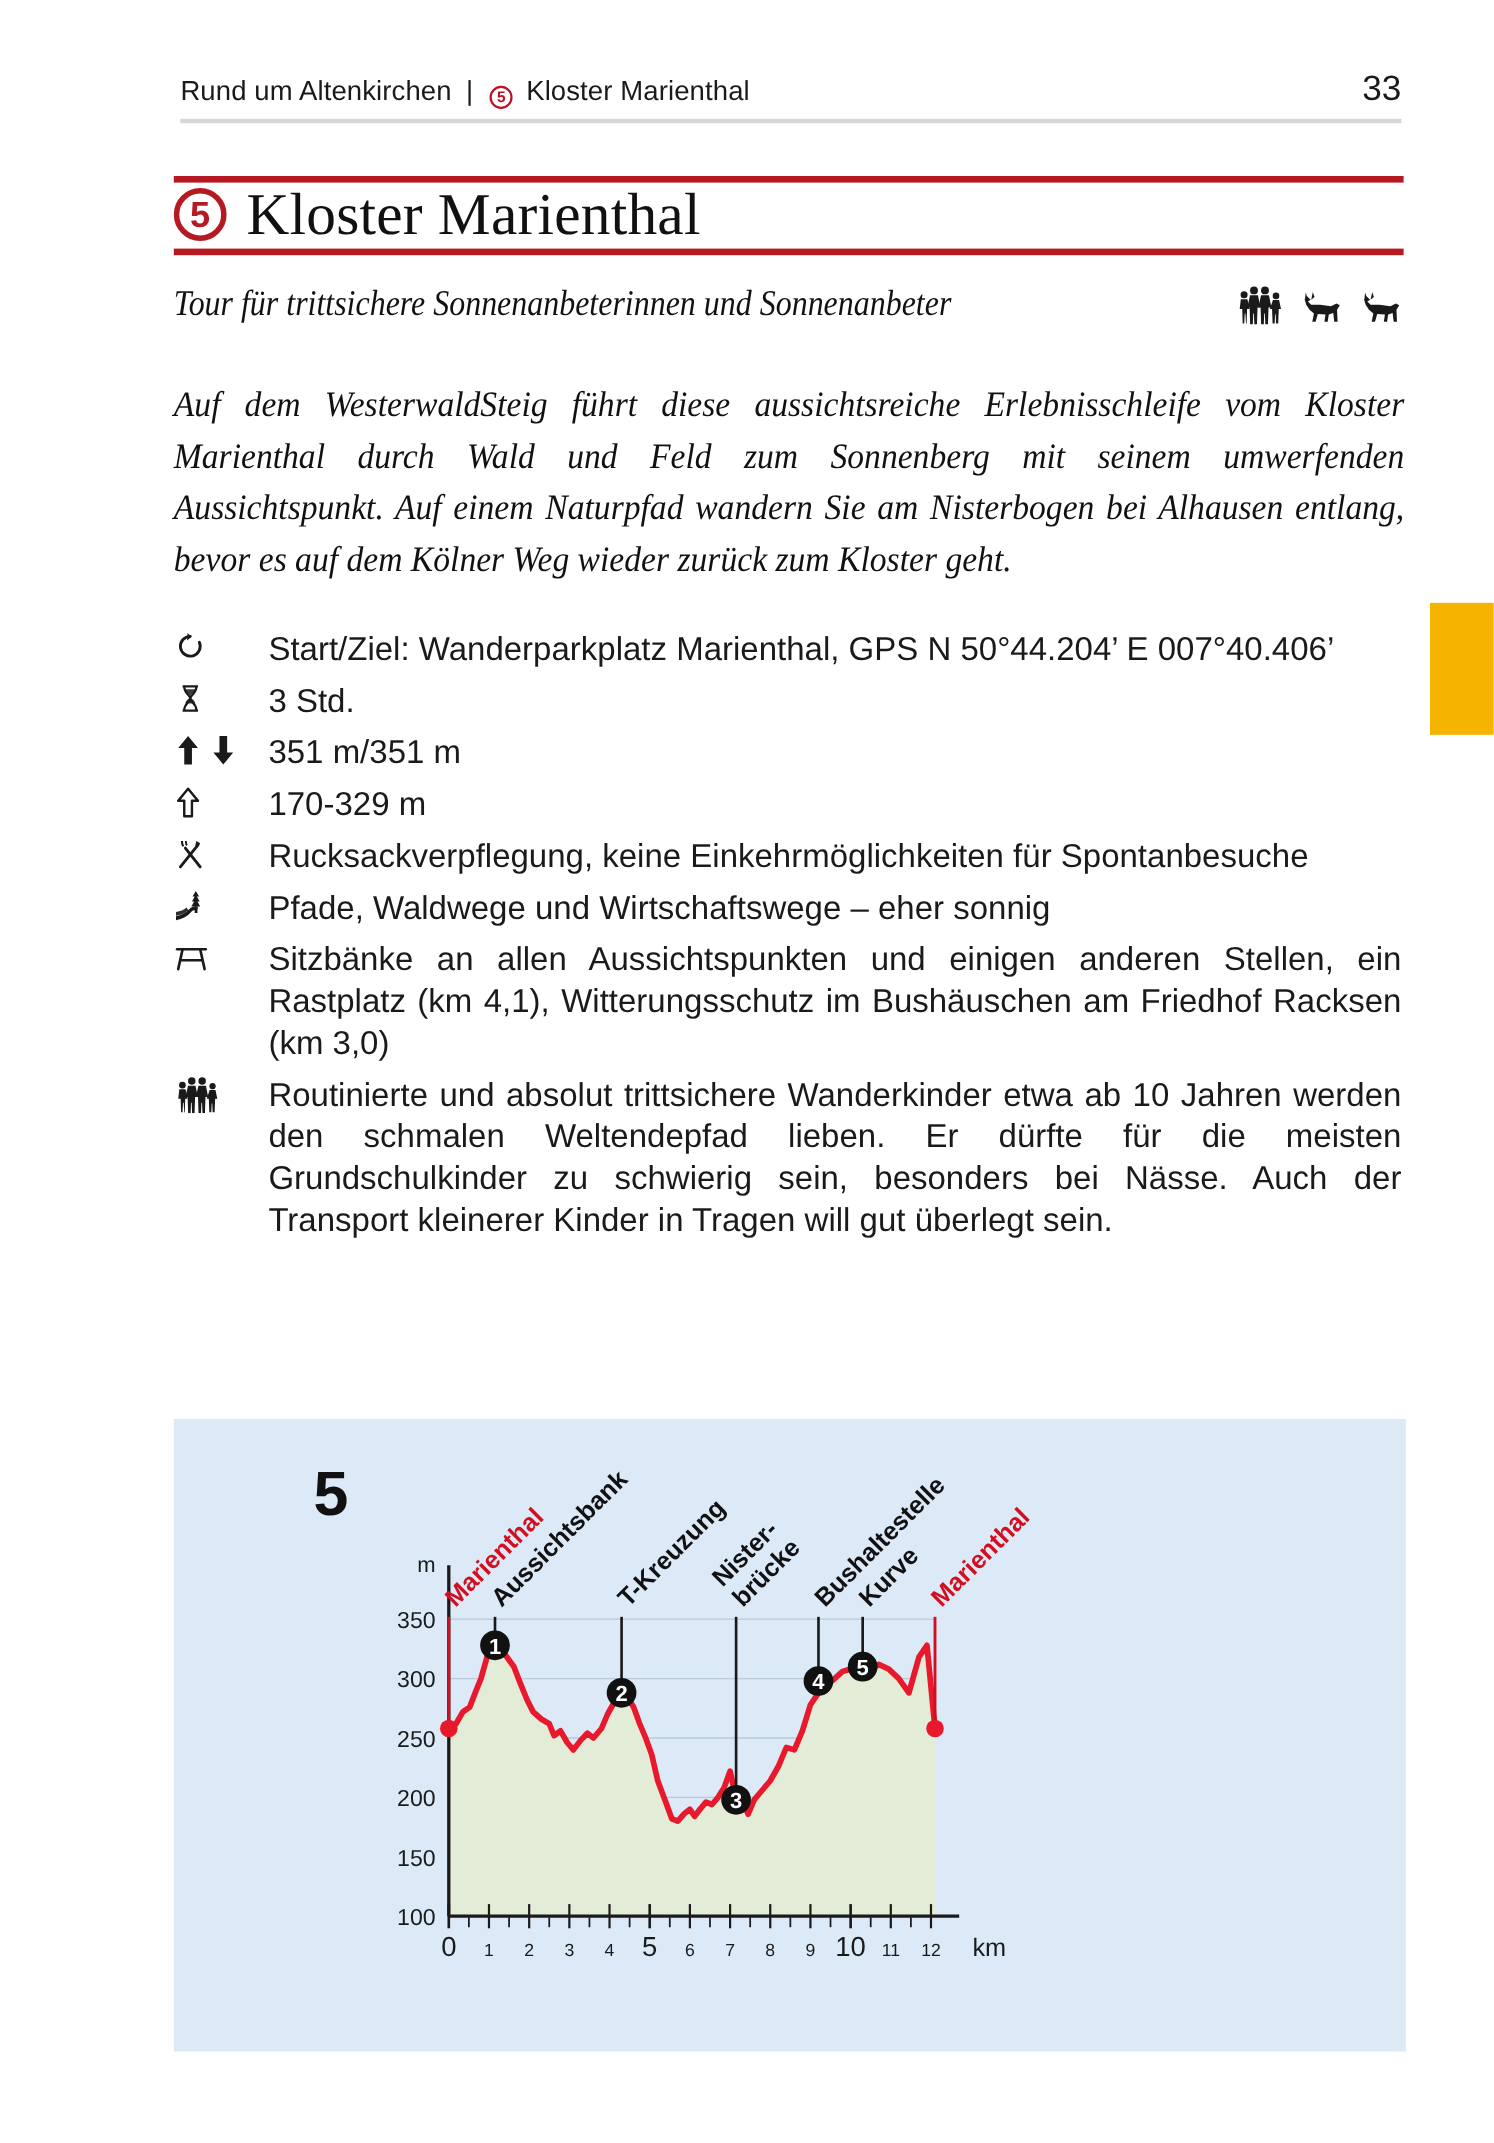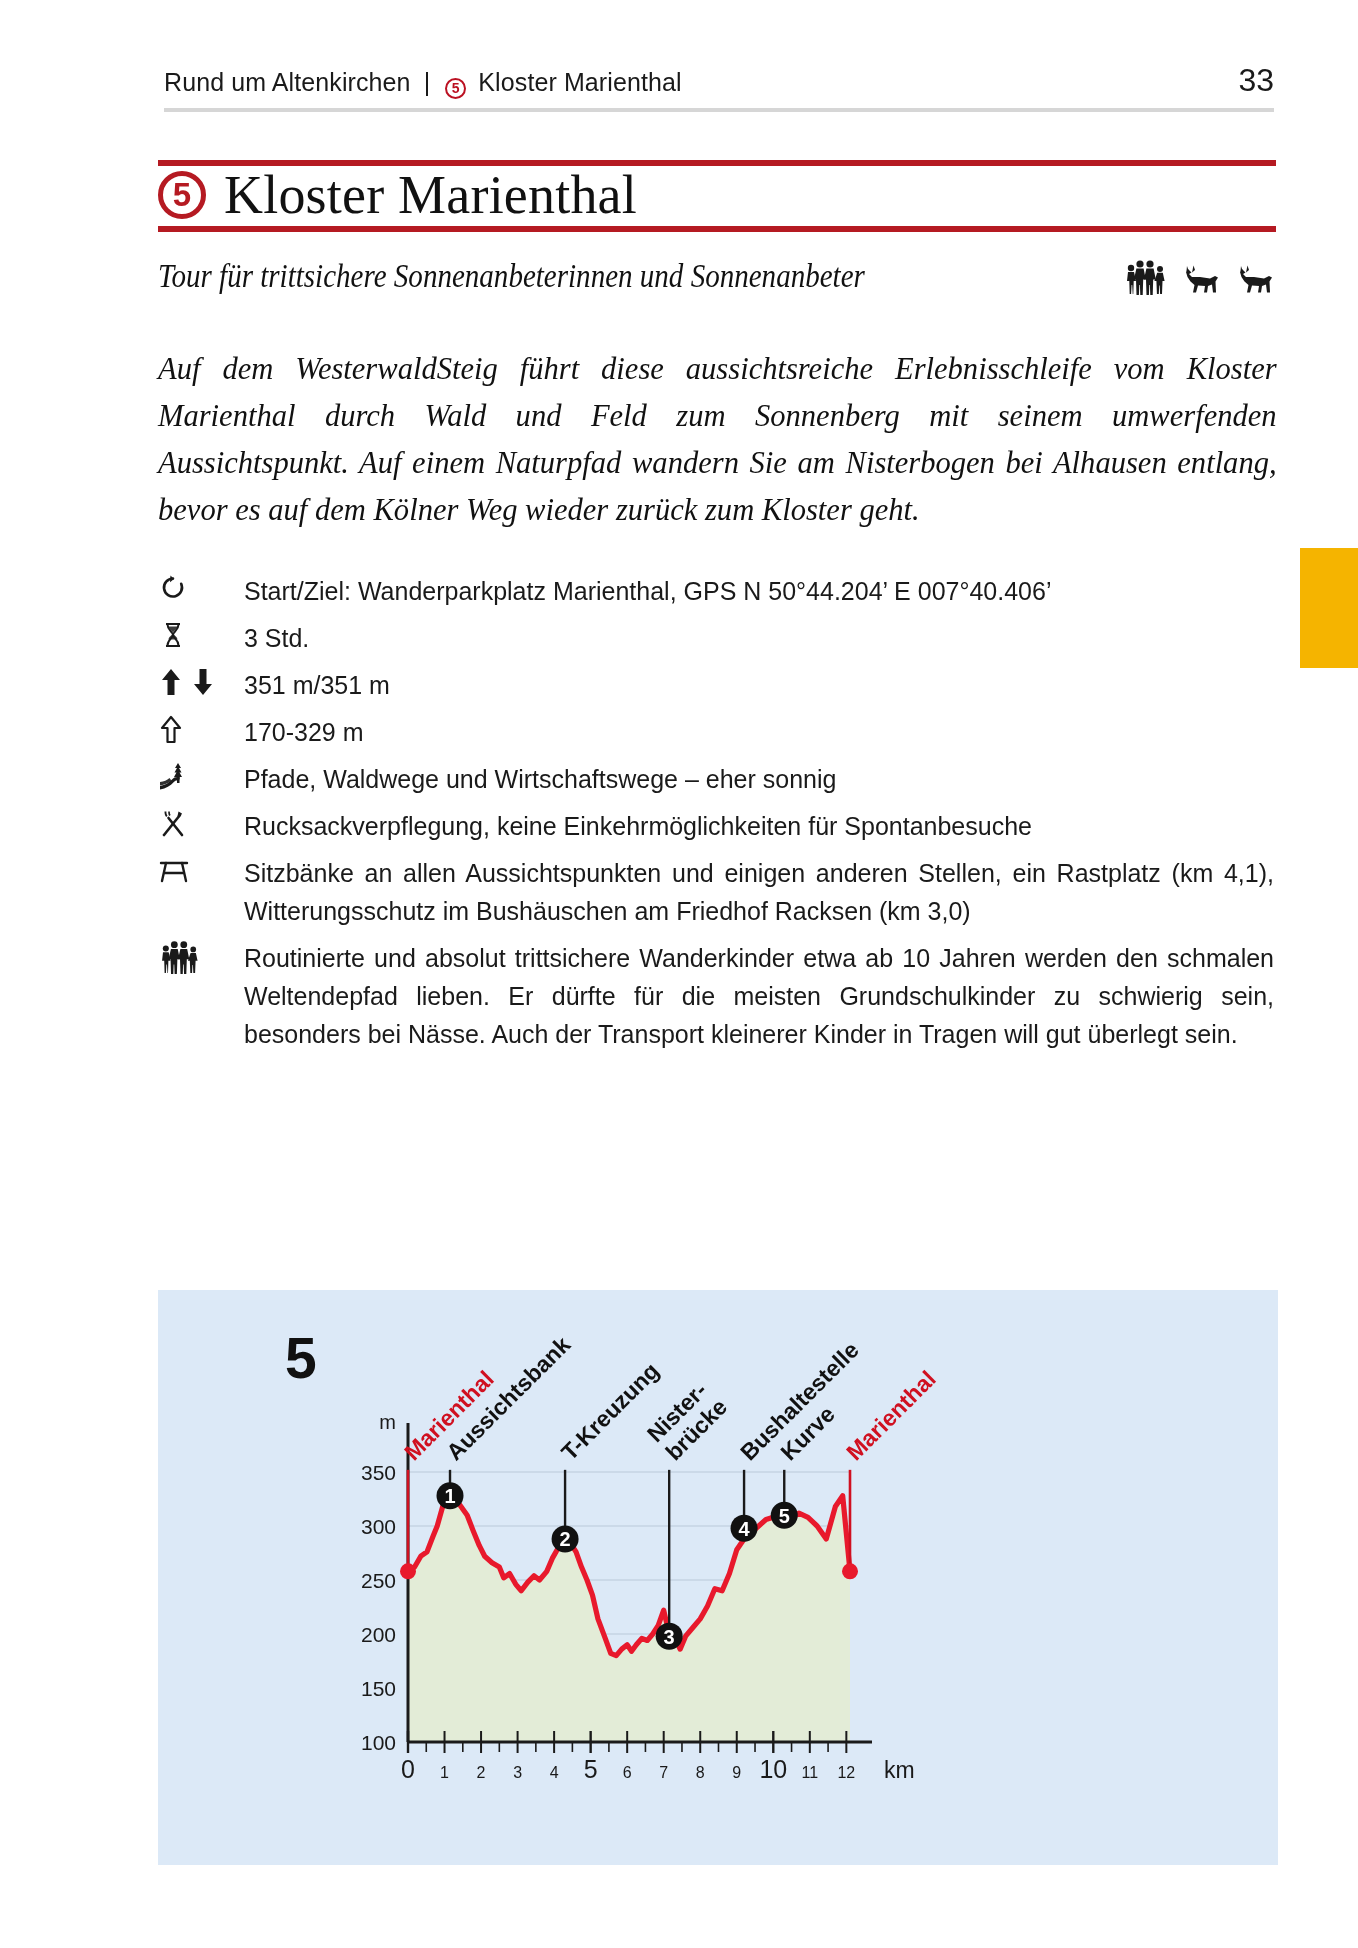--- a/index.html
+++ b/index.html
@@ -81,21 +81,21 @@
     font-family:"Liberation Serif", serif;
     font-style:italic; font-size:32.5px; line-height:47px; color:#111;
     text-align:justify;
     transform:scaleX(0.94); transform-origin:left top;
     width:1190px;
   }
 
   
   .facts {
     position:absolute; left:118px; top:572px; width:1120px;
-    font-size:25px; color:#1a1a1a; line-height:38px;
+    font-size:30px; color:#1a1a1a; line-height:38px;
   }
   .fact {
     display:flex; align-items:flex-start; margin-bottom:9px;
   }
   .fact-icon {
     width:86px; flex:none; display:flex; align-items:flex-start;
     justify-content:flex-start; padding-top:1px; gap:6px;
   }
   .fact-icon svg { display:block; }
   .fact-text { flex:1; text-align:justify; padding-right:4px; }
@@ -225,46 +225,46 @@
         <svg width="26" height="30" viewBox="0 0 26 30">
           <path d="M13 3l9 11h-5.5v14h-7V14H4z" fill="none" stroke="#1a1a1a" stroke-width="2.2" stroke-linejoin="round"></path>
         </svg>
       </div>
       <div class="fact-text nojust">170-329 m</div>
     </div>
 
 
     <div class="fact">
       <div class="fact-icon">
+        <svg width="30" height="30" viewBox="0 0 30 30">
+          <g stroke="#1a1a1a" stroke-width="2.6" fill="none" stroke-linecap="round">
+            <path d="M6 27L22 7"></path>
+            <path d="M24 27L10.5 10"></path>
+          </g>
+          <g fill="#1a1a1a">
+            <path d="M20.5 3.5l3.5 2-2.5 4-2-1.5z"></path>
+            <path d="M6.5 3.5c0 2 .4 4 1.6 5.4l1.4-1.2C8.6 6.6 8.4 5.2 8.4 3.5zM10.2 3.5c0 1.8.2 3.4 1.1 4.6l1.3-1.1c-.6-.9-.8-2.1-.8-3.5z"></path>
+          </g>
+        </svg>
+      </div>
+      <div class="fact-text nojust">Rucksackverpflegung, keine Einkehrmöglichkeiten für Spontanbesuche</div>
+    </div>
+
+    <div class="fact">
+      <div class="fact-icon">
         <svg width="32" height="30" viewBox="0 0 32 30">
           <g fill="#1a1a1a">
             <path d="M20 2l3 5h-2l2.5 4.5h-2L24 16h-8l2.5-4.5h-2L19 7h-2z"></path>
             <rect x="19" y="16" width="2.5" height="6"></rect>
             <path d="M2 25c5-1 9-3 12-6.5 2-2.4 5-3 8-2l-1 3c-2.2-.6-4 .2-5.4 1.8C12.5 25 8 27.5 2 28.5z"></path>
             <path d="M2 21c4-.5 7-1.8 9.5-4l1.8 2.4C10.3 22.2 6.5 23.8 2 24.4z" opacity=".9"></path>
           </g>
         </svg>
       </div>
       <div class="fact-text nojust">Pfade, Waldwege und Wirtschaftswege – eher sonnig</div>
-    </div>
-
-    <div class="fact">
-      <div class="fact-icon">
-        <svg width="30" height="30" viewBox="0 0 30 30">
-          <g stroke="#1a1a1a" stroke-width="2.6" fill="none" stroke-linecap="round">
-            <path d="M6 27L22 7"></path>
-            <path d="M24 27L10.5 10"></path>
-          </g>
-          <g fill="#1a1a1a">
-            <path d="M20.5 3.5l3.5 2-2.5 4-2-1.5z"></path>
-            <path d="M6.5 3.5c0 2 .4 4 1.6 5.4l1.4-1.2C8.6 6.6 8.4 5.2 8.4 3.5zM10.2 3.5c0 1.8.2 3.4 1.1 4.6l1.3-1.1c-.6-.9-.8-2.1-.8-3.5z"></path>
-          </g>
-        </svg>
-      </div>
-      <div class="fact-text nojust">Rucksackverpflegung, keine Einkehrmöglichkeiten für Spontanbesuche</div>
     </div>
 
     <div class="fact">
       <div class="fact-icon">
         <svg width="32" height="30" viewBox="0 0 32 30">
           <g stroke="#1a1a1a" stroke-width="2.4" stroke-linecap="round">
             <path d="M3 8h26"></path>
             <path d="M8 8L4 26M24 8l4 18"></path>
             <path d="M6.5 18h19"></path>
           </g>

